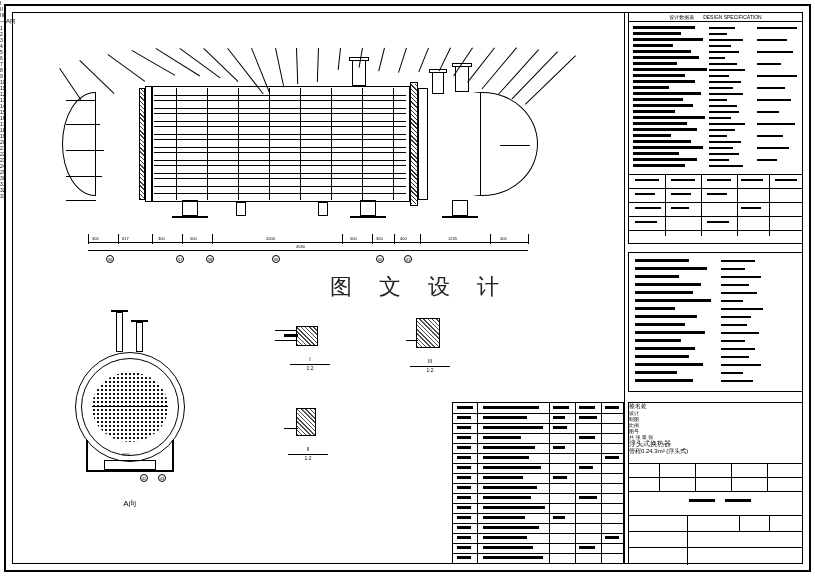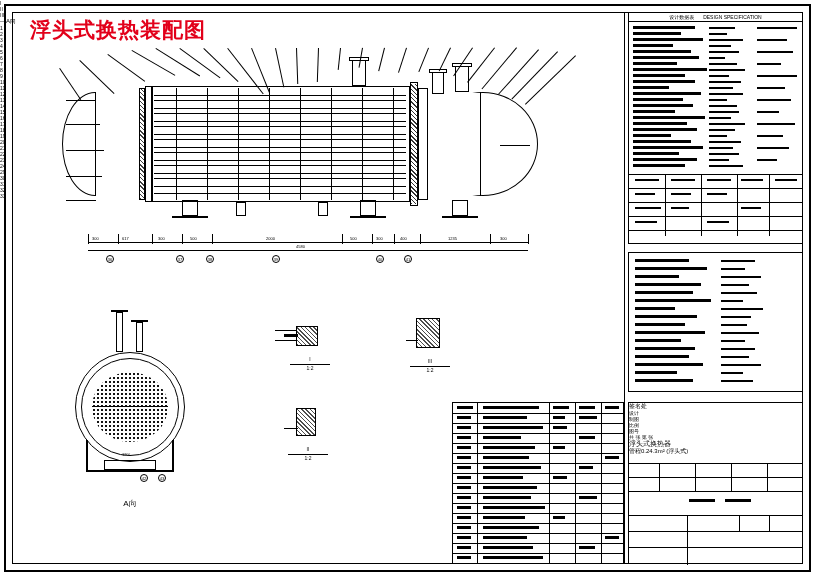--- a/index.html
+++ b/index.html
@@ -62,21 +62,21 @@
   .underline{border-top:1px solid #000;}
 </style>
 </head>
 <body>
 
 <div id="sheet">
 
   <div class="frame-outer"></div>
   <div class="frame-inner"></div>
 
-  <div class="title-main">浮头式换热装配图</div>
+  <div class="watermark">图 文 设 计</div>
 
   <div>
 
     <div class="ell" style="left:62px;top:92px;width:66px;height:104px;border-radius:50%/50%;"></div>
     <div class="thin" style="left:95px;top:92px;width:34px;height:104px;background:#fff;"></div>
     <div class="thin" style="left:95px;top:92px;width:1px;height:104px;"></div>
 
     <div class="box" style="left:139px;top:88px;width:6px;height:112px;"></div>
     <div class="box" style="left:145px;top:86px;width:7px;height:116px;"></div>
     <div class="hatch" style="left:140px;top:89px;width:4px;height:110px;opacity:.75;"></div>

